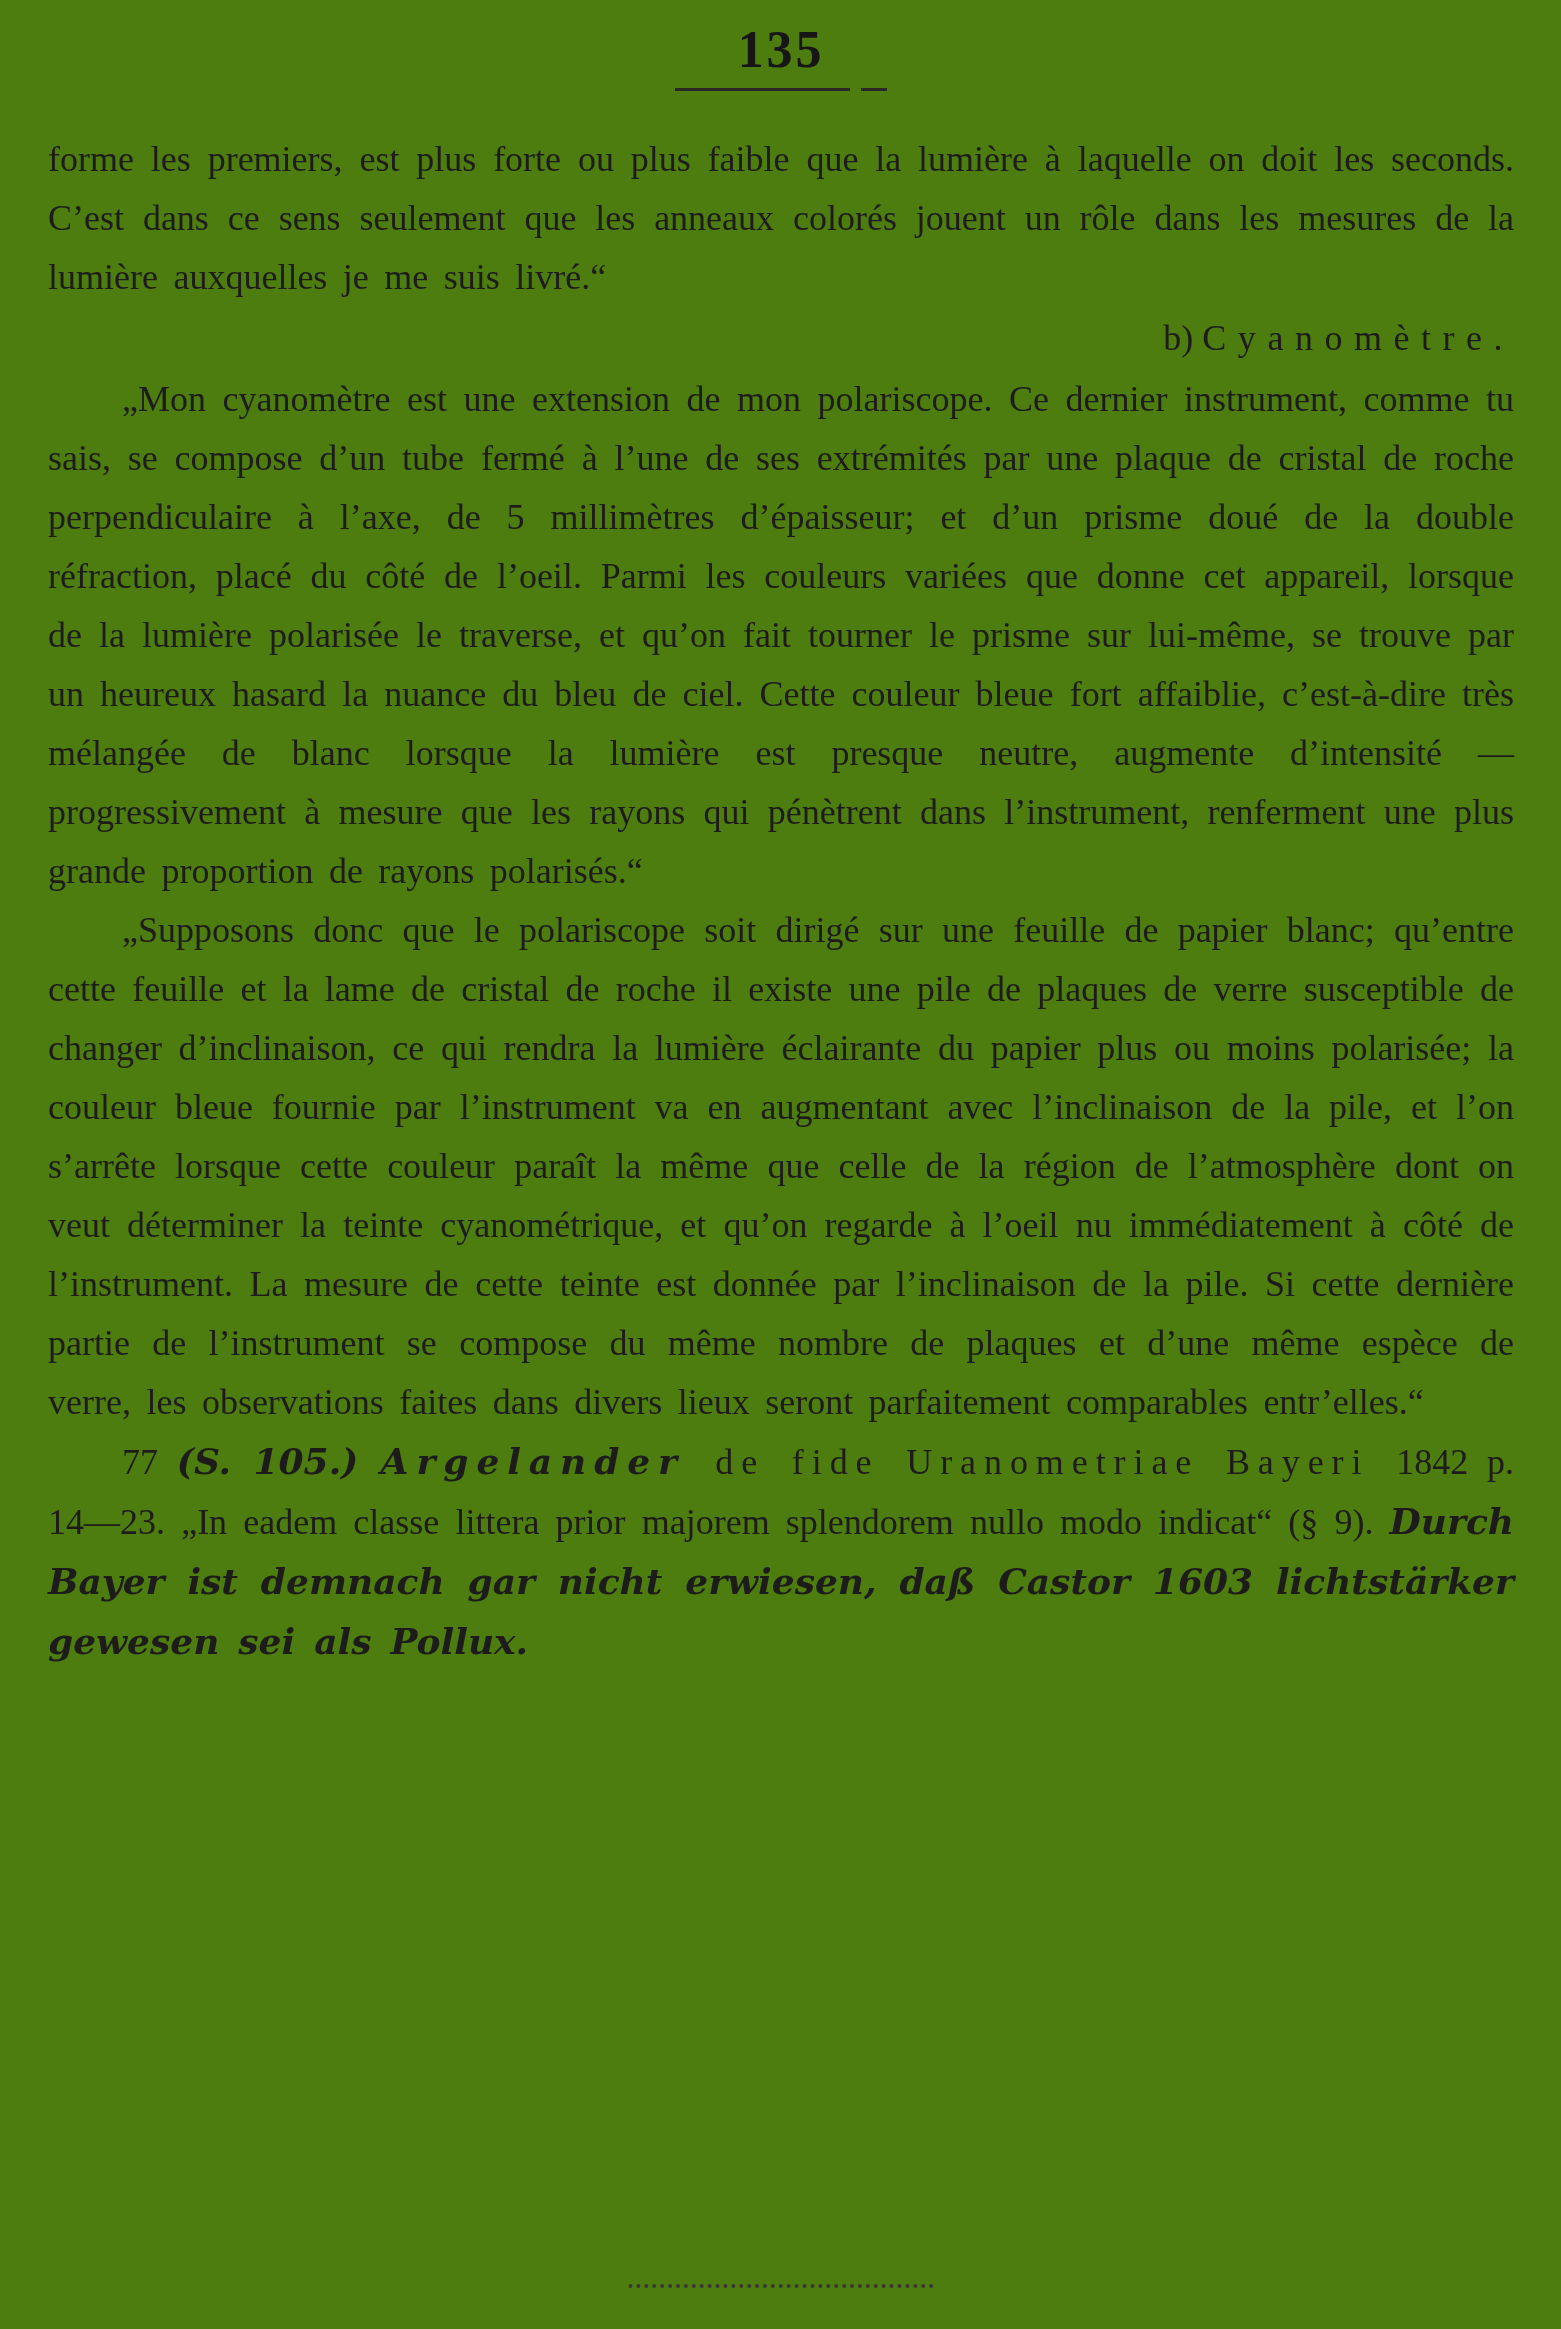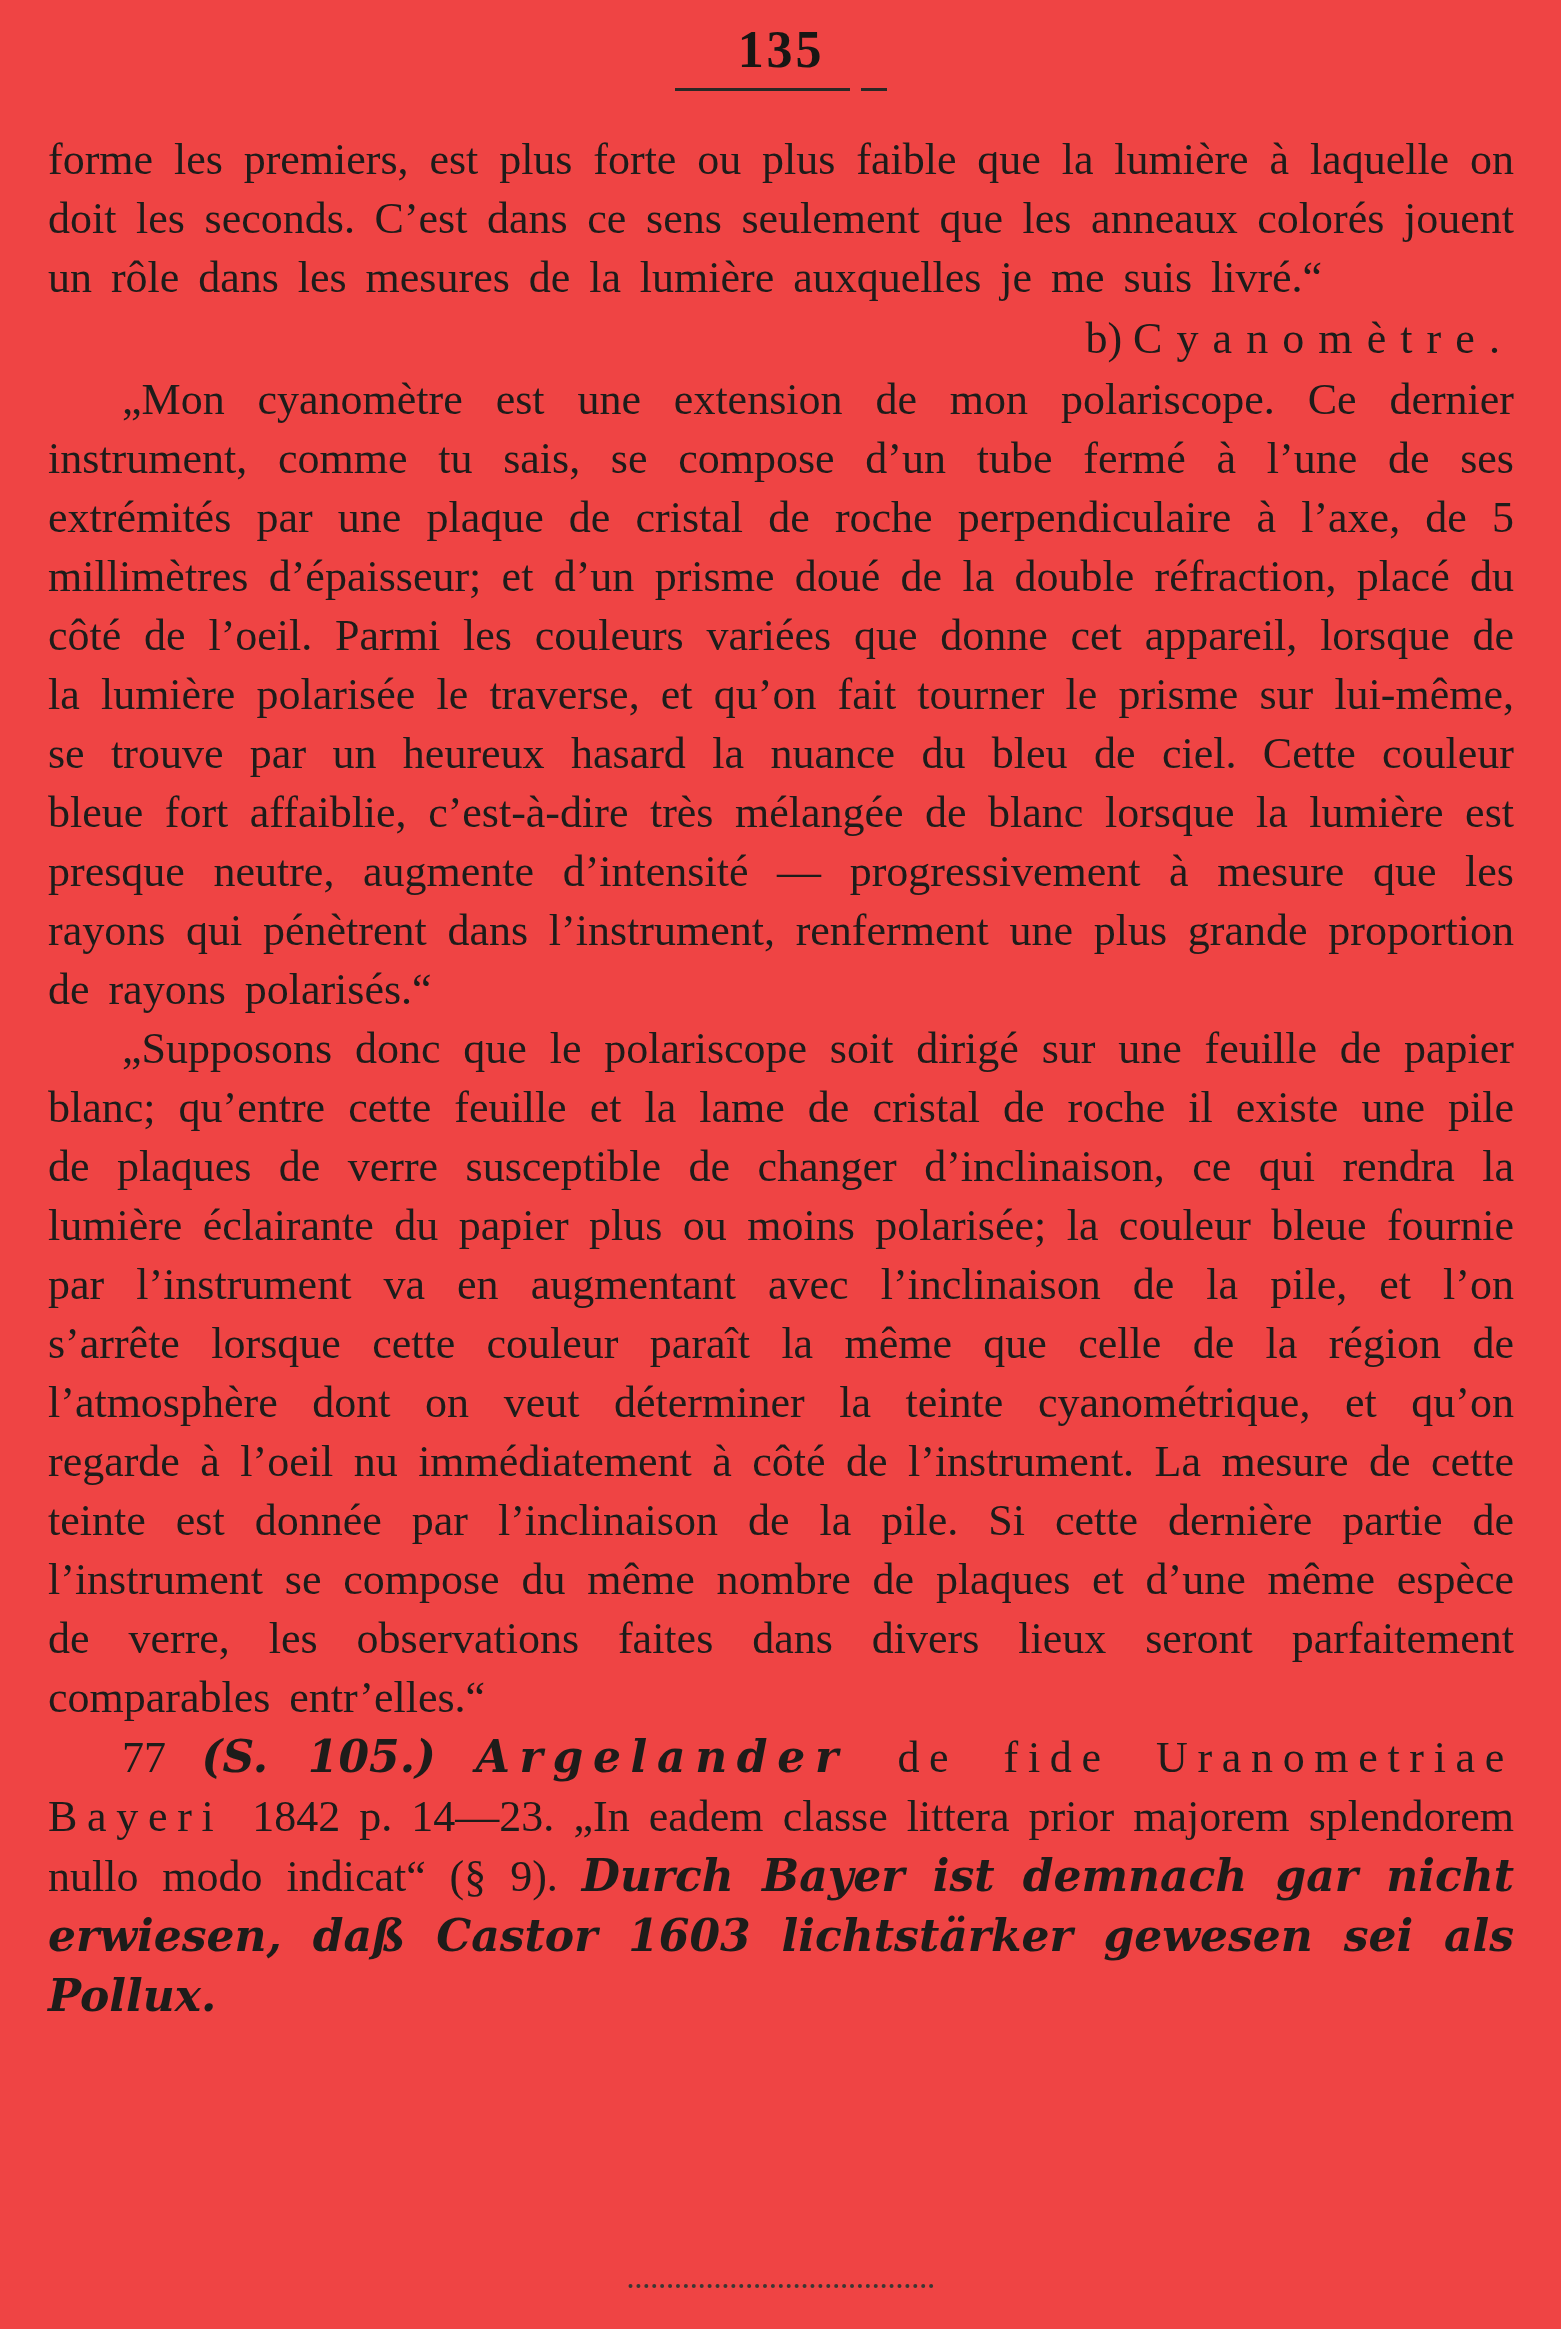--- a/index.html
+++ b/index.html
@@ -6,21 +6,21 @@
     margin: 0;
     padding: 0;
     background: #d8d5cf;
     font-family: "Liberation Serif", serif;
   }
   .page {
     position: relative;
     width: 1562px;
     height: 2329px;
     margin: 0 auto;
-    background: #ef4444;
+    background: #4d7c0f;
     color: #1e1c1a;
     box-sizing: border-box;
     padding: 20px 48px 0 48px;
     overflow: hidden;
   }
   .page-header {
     text-align: center;
   }
   .page-number {
     font-size: 52px;
@@ -42,21 +42,21 @@
     background: #2a2825;
   }
   .rule-short {
     display: inline-block;
     width: 26px;
     height: 2.8px;
     background: #2a2825;
   }
   .text-block {
     margin-top: 39px;
-    font-size: 44px;
+    font-size: 36px;
     line-height: 59px;
     text-align: justify;
     word-spacing: 0.18em;
   }
   .text-block p {
     margin: 0;
     text-indent: 74px;
   }
   .text-block p.no-indent {
     text-indent: 0;

